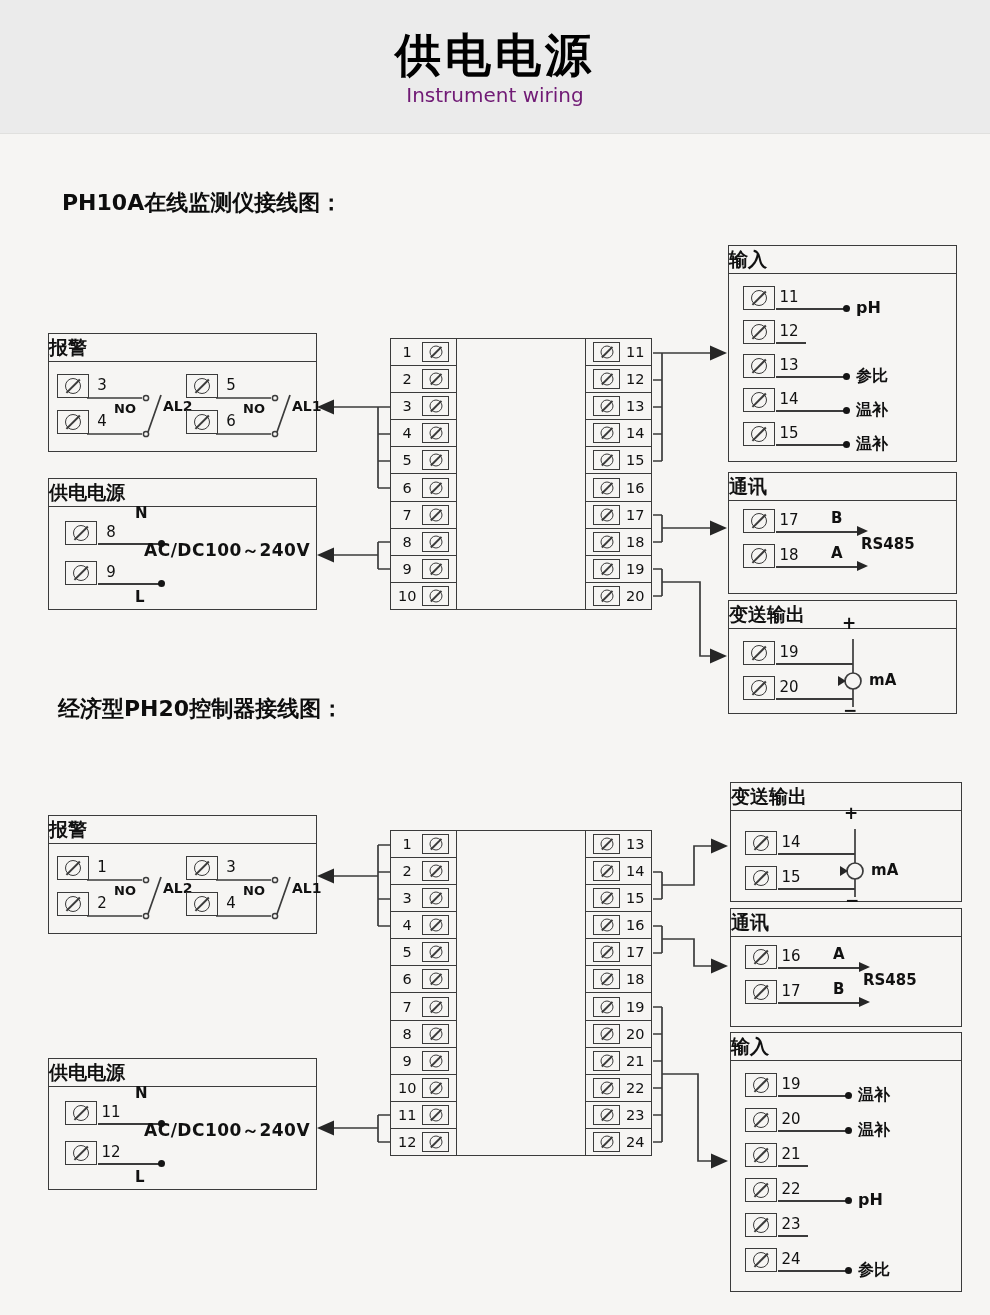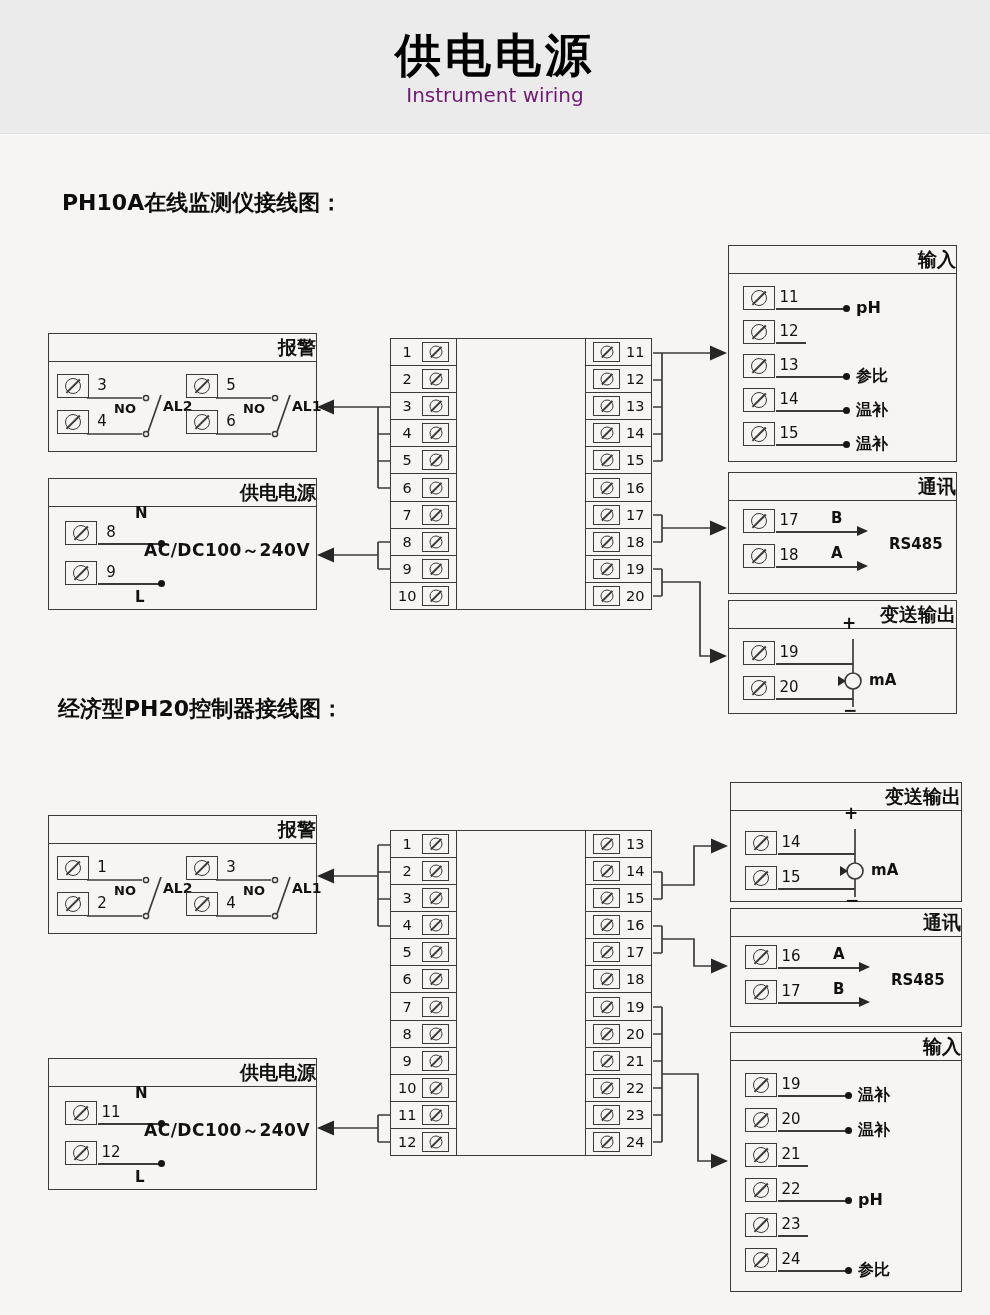--- a/index.html
+++ b/index.html
@@ -6,21 +6,21 @@
   .page{position:relative;width:990px;height:1315px;background:#f6f5f3;overflow:hidden;
         font-family:"DejaVu Sans","Liberation Sans",sans-serif;color:#111;}
   
   .hdr{position:absolute;left:0;top:0;width:100%;height:133px;background:#ebebeb;
        border-bottom:1px solid #e0e0de;text-align:center;}
   .hdr .title{padding-top:28px;font-size:46px;font-weight:700;letter-spacing:4px;color:#000;line-height:1.2;}
   .hdr .subtitle{font-size:20px;color:#701a75;margin-top:0px;}
   .slabel{position:absolute;font-size:22px;font-weight:600;color:#0d0d0d;white-space:nowrap;}
   
   .dbox{position:absolute;border:1.6px solid #3b3b3b;}
-  .btitle{height:27px;line-height:26px;text-align:right;font-size:19px;font-weight:700;
+  .btitle{height:27px;line-height:26px;text-align:left;font-size:19px;font-weight:700;
           border-bottom:1.6px solid #3b3b3b;}
   
   .screw{position:relative;display:block;width:30px;height:22px;border:1.6px solid #3b3b3b;}
   .screw::before{content:"";position:absolute;left:50%;top:50%;transform:translate(-50%,-50%);
                  width:14px;height:14px;border:1.6px solid #3b3b3b;border-radius:50%;}
   .screw::after{content:"";position:absolute;left:50%;top:50%;width:19px;height:1.6px;background:#3b3b3b;
                 transform:translate(-50%,-50%) rotate(-45deg);}
   .screw.sm{width:25px;height:18px;}
   .screw.sm::before{width:11px;height:11px;}
   .screw.sm::after{width:15px;}
@@ -30,21 +30,21 @@
   .srow .tnum{position:absolute;left:34px;top:2px;width:24px;text-align:center;font-size:15px;}
   .srow .uline{position:absolute;left:33px;top:22px;width:30px;height:1.7px;background:#3b3b3b;}
   .srow .wire{position:absolute;top:22px;height:1.7px;background:#3b3b3b;}
   .srow .dot{position:absolute;top:19px;width:7px;height:7px;border-radius:50%;background:#151515;}
   .srow .wlabel{position:absolute;top:12px;font-size:16px;font-weight:600;white-space:nowrap;}
   .srow .tlabel{position:absolute;top:0;font-size:15px;font-weight:700;}
   .srow .rarrow{position:absolute;top:17px;width:0;height:0;border-left:11px solid #262626;
                 border-top:5.5px solid transparent;border-bottom:5.5px solid transparent;}
   .srow .nl{position:absolute;font-size:15px;font-weight:700;}
   .volt{position:absolute;font-size:17px;font-weight:600;letter-spacing:.5px;white-space:nowrap;}
-  .proto{position:absolute;font-size:15px;font-weight:600;margin-left:28px;}
+  .proto{position:absolute;font-size:15px;font-weight:600;}
   .pm{position:absolute;font-size:17px;font-weight:700;}
   .unit{position:absolute;font-size:15px;font-weight:600;}
   
   .agroup{position:absolute;width:134px;height:66px;}
   .agroup svg{position:absolute;left:0;top:0;}
   .trow{position:absolute;width:60px;height:24px;}
   .trow .screw{position:absolute;left:0;top:0;}
   .trow .tnum{position:absolute;left:33px;top:2px;width:24px;text-align:center;font-size:15px;}
   .nolabel{position:absolute;font-size:13px;font-weight:700;}
   .allabel{position:absolute;font-size:14px;font-weight:700;}

